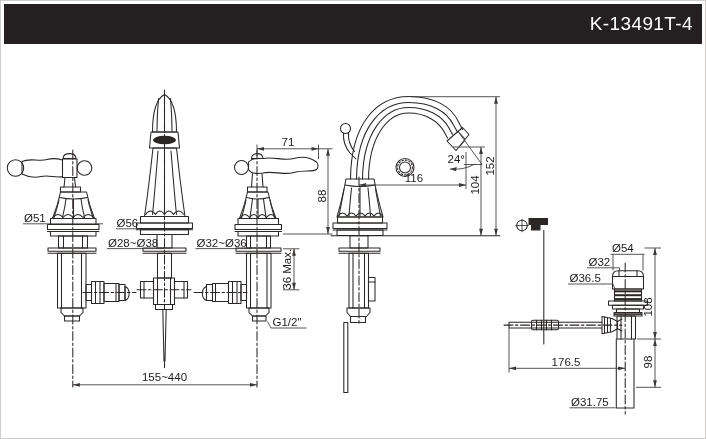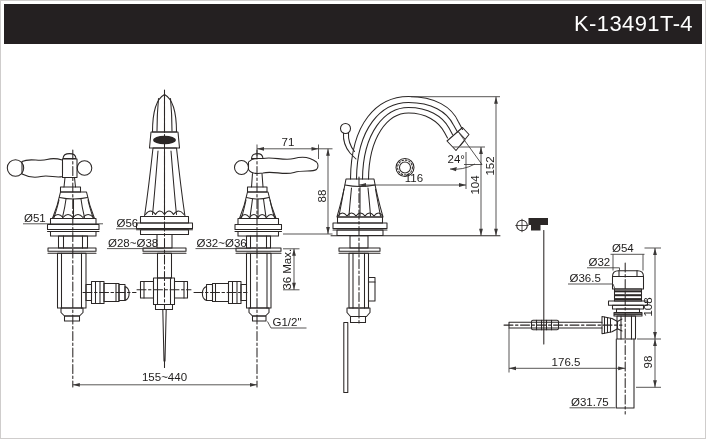--- a/index.html
+++ b/index.html
@@ -1,21 +1,21 @@
 <!DOCTYPE html>
 <html><head>
 <meta charset="utf-8">
 <style>
   html,body{margin:0;padding:0;background:#e8e8e8;}
   .page{width:706px;height:439px;position:relative;background:#ffffff;
         border:1px solid #cfcdcc;box-sizing:border-box;overflow:hidden;
         font-family:"Liberation Sans",sans-serif;}
   .hdr{position:absolute;left:3px;top:3px;right:3px;height:40px;background:#242021;
        color:#fff;display:flex;align-items:center;justify-content:flex-end;
-       padding-right:9px;font-size:22px;letter-spacing:.4px;padding-left:10px;}
+       padding-right:9px;font-size:19px;letter-spacing:.4px;padding-left:10px;}
   svg{position:absolute;left:0;top:44px;}
   .ln path,.ln line,.ln rect,.ln circle,.ln ellipse,.ln polyline{
       fill:none;stroke:#2b2726;stroke-width:1.05;stroke-linecap:round;stroke-linejoin:round;}
   .fil{fill:#2b2726 !important;stroke:none !important;}
   .thick{stroke:#2b2726;stroke-width:2.6;}
   .dim line,.dim path,.dim polyline{stroke:#3a3736;stroke-width:.85;fill:none;}
   .dim polygon{fill:#3a3736;stroke:none;}
   .cl{stroke:#4a4745;stroke-width:.8;stroke-dasharray:9 2.5 2.5 2.5;fill:none;}
   .dash{stroke-dasharray:1.6 1.9;}
   text.t{font-family:"Liberation Sans",sans-serif;font-size:11.5px;fill:#1e1c1b;}

